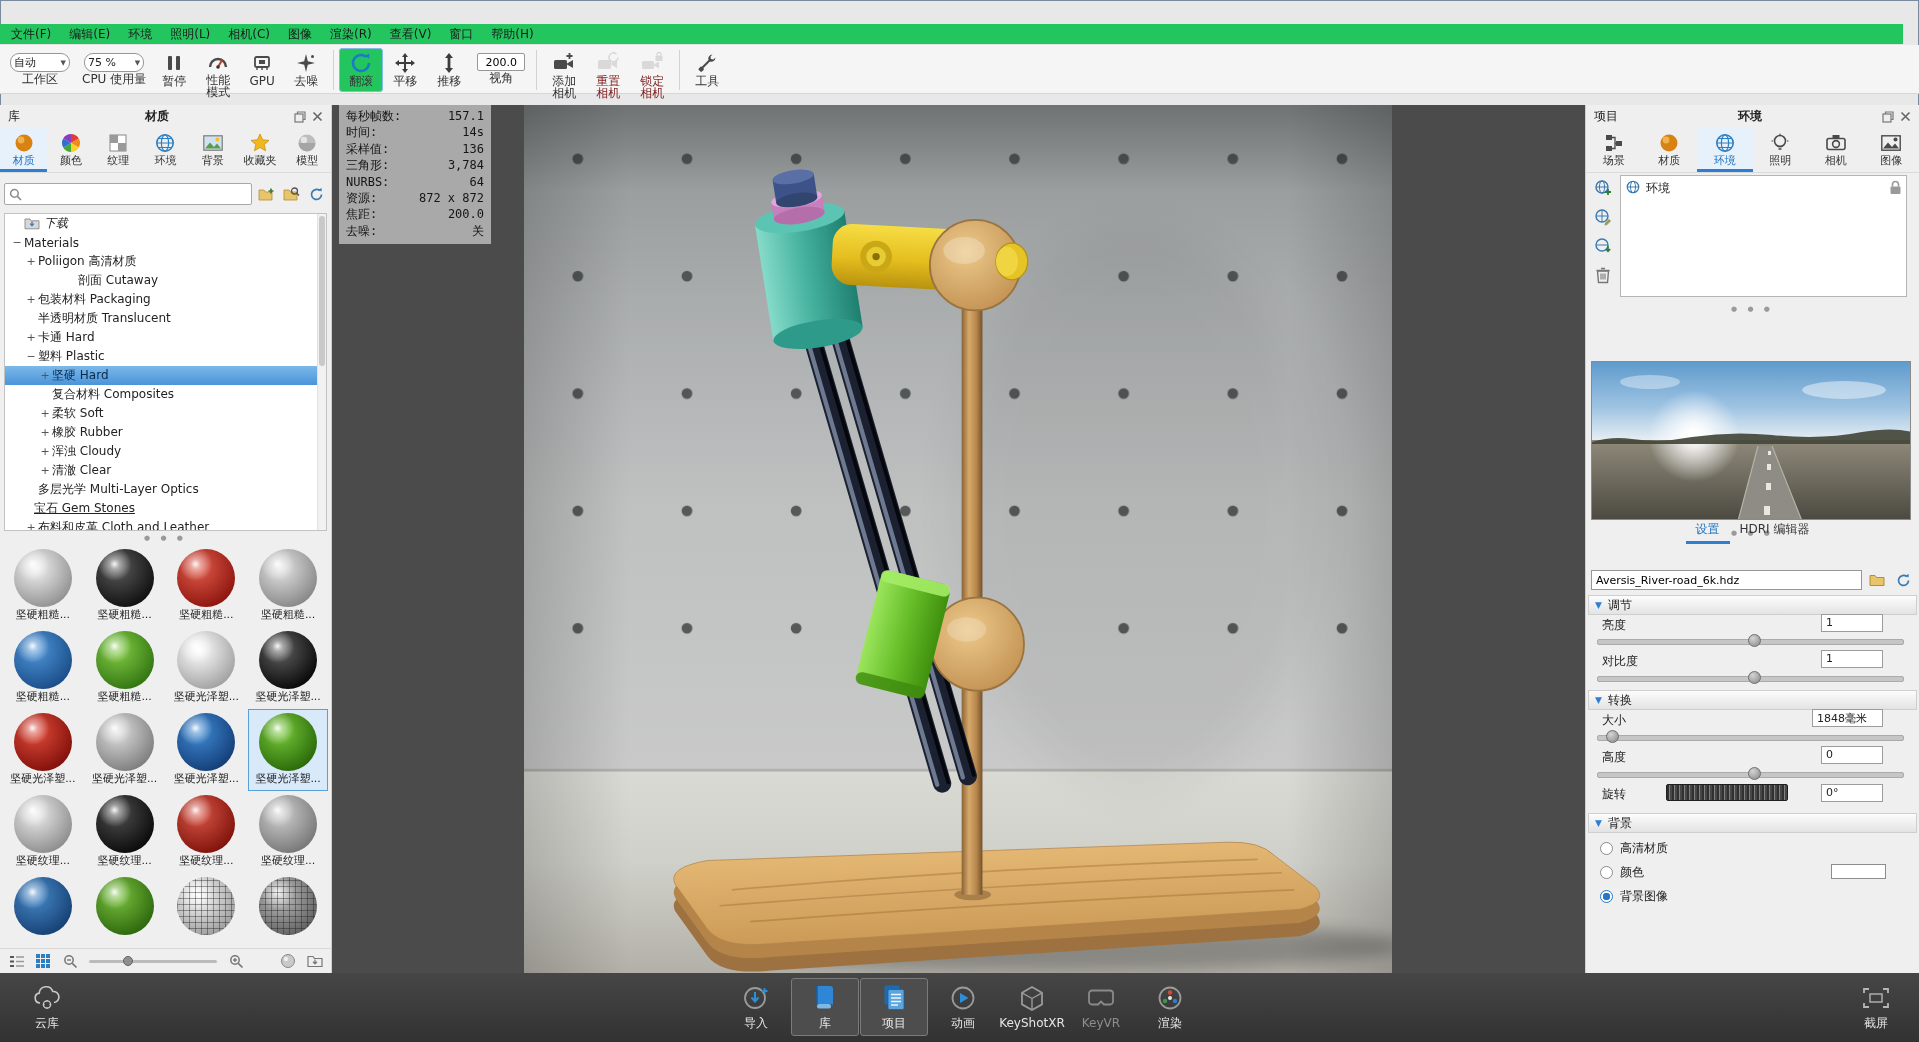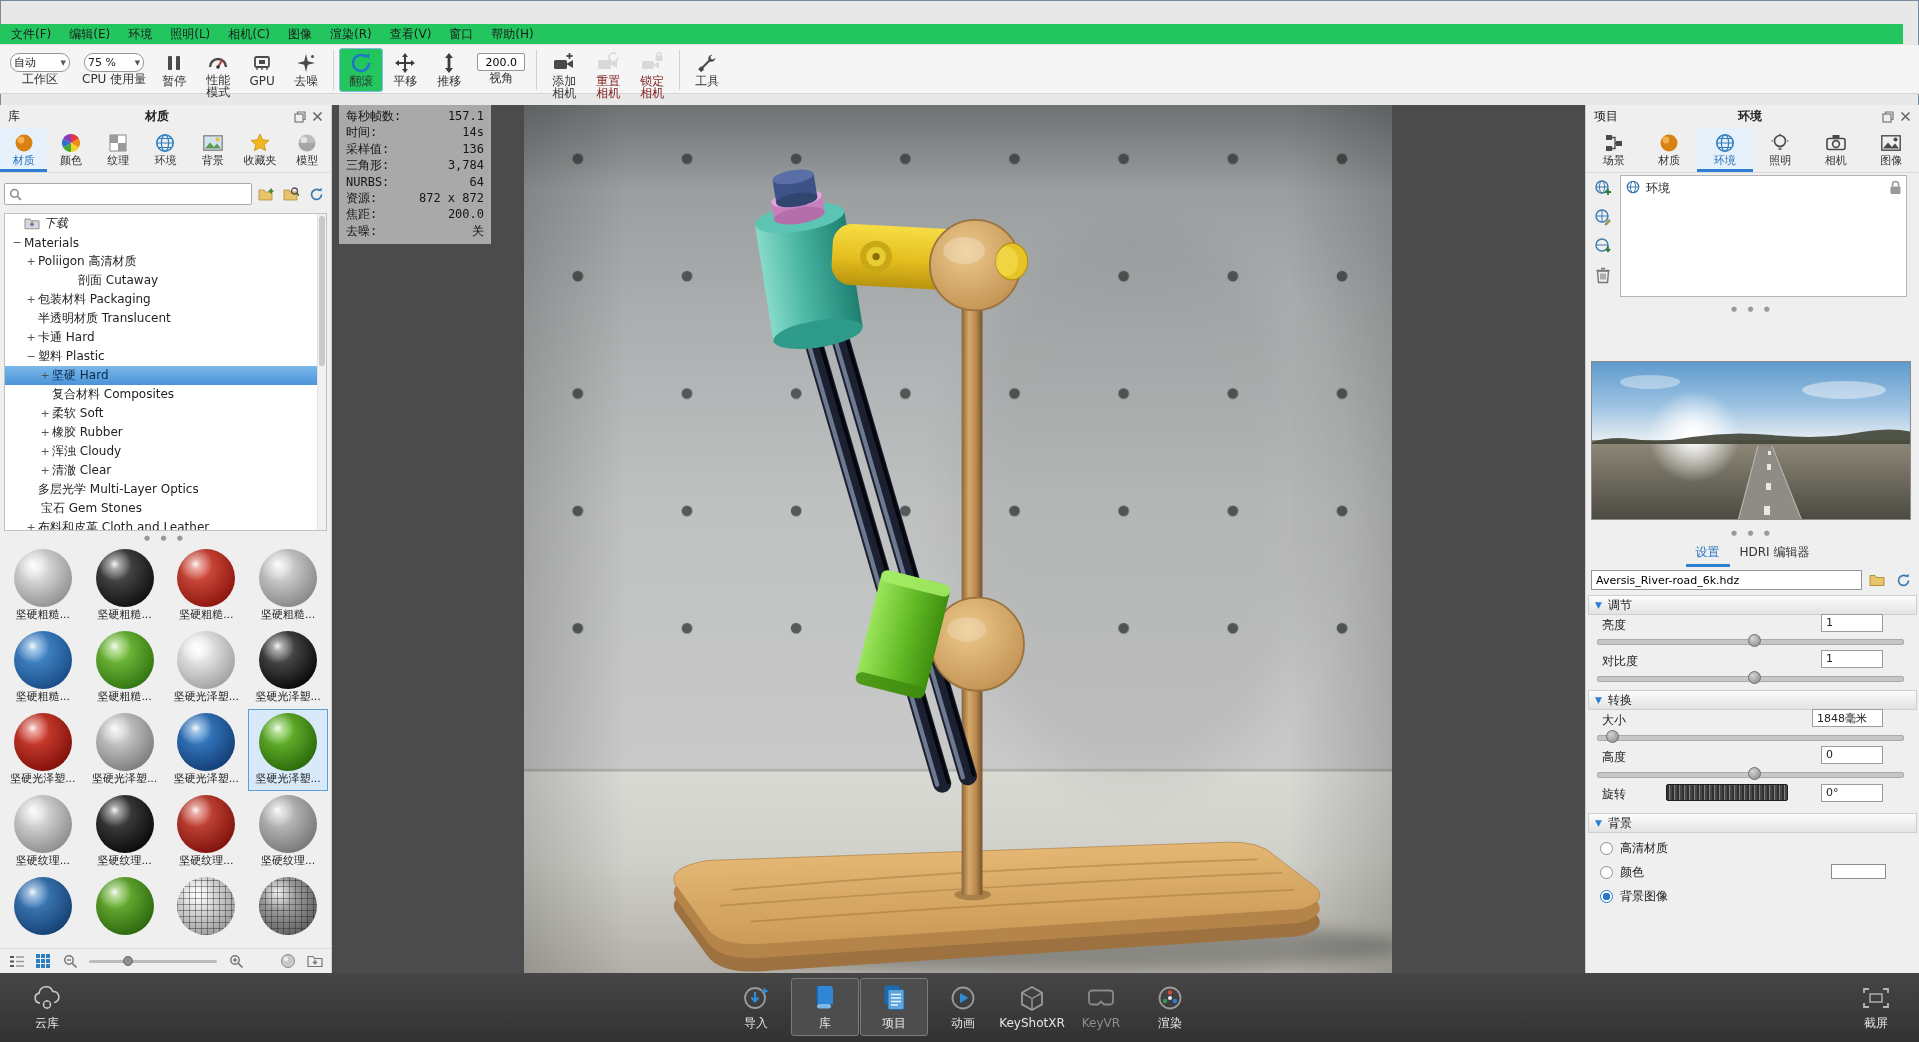--- a/index.html
+++ b/index.html
@@ -68,21 +68,21 @@
 #render{position:absolute;left:192px;top:0;width:868px;height:868px}
 #render svg{display:block}
 #stats{position:absolute;left:7px;top:0;width:152px;background:rgba(176,176,176,.93);padding:3px 7px 5px;font-family:"DejaVu Sans Mono","Liberation Mono",monospace;font-size:12px;color:#151515}
 .srow{display:flex;justify-content:space-between;line-height:16.4px}
 
 .envtools{position:absolute;left:4px;top:72px;width:26px;display:flex;flex-direction:column;gap:7px;align-items:center}
 #envlist{position:absolute;left:34px;top:70px;width:287px;height:122px;background:#fff;border:1px solid #b5b5b5}
 .envitem{display:flex;align-items:center;gap:6px;padding:4px 5px;font-size:12px}
 .envlock{position:absolute;right:4px;top:4px}
 #hdri-preview{position:absolute;left:5px;top:256px;width:320px;height:159px;border:1px solid #8a8a8a;overflow:hidden}
-.stabs{position:absolute;top:437px;left:0;right:0;display:flex;justify-content:center;gap:0}
+.stabs{position:absolute;top:414px;left:0;right:0;display:flex;justify-content:center;gap:0}
 .stab{padding:2px 10px 3px;font-size:12px;color:#333;border-bottom:3px solid transparent}
 .stab.selected{border-bottom-color:#2e7fd1;color:#1d6fbf}
 .filerow{position:absolute;top:464px;left:5px;right:5px;height:22px;display:flex;align-items:center;gap:4px}
 .filerow input{flex:1;height:20px;border:1px solid #979797;font-size:11px;padding:0 4px;font-family:inherit;min-width:0}
 .sechead{position:absolute;left:2px;right:2px;height:20px;background:linear-gradient(#fcfcfc,#e3e3e3);border:1px solid #cfcfcf;display:flex;align-items:center;padding:0 6px;font-size:12px;color:#222}
 .sechead .tri{color:#2e7fd1;font-size:9px;margin-right:6px}
 .plabel{position:absolute;left:16px;font-size:12px;color:#222}
 .vbox{position:absolute;background:#fff;border:1px solid #9c9c9c;height:18px;font-size:11px;padding:1px 4px;overflow:hidden;white-space:nowrap}
 .slider{position:absolute;left:11px;right:15px;height:13px}
 .slider::before{content:"";position:absolute;left:0;right:0;top:5px;height:4px;background:#c6c6c6;border:1px solid #ababab;border-radius:2px}
@@ -435,21 +435,21 @@
           <span>浑浊 Cloudy</span>
         </div>
         <div class="trow" style="padding-left: 33px;">
           <span class="ttog">+</span>
           <span>清澈 Clear</span>
         </div>
         <div class="trow" style="padding-left: 19px;">
           <span class="ttog"></span>
           <span>多层光学 Multi-Layer Optics</span>
         </div>
-        <div class="trow" style="padding-left: 22px;">
+        <div class="trow" style="padding-left: 15px; text-decoration: underline;">
           <span class="ttog"></span>
           <span>宝石 Gem Stones</span>
         </div>
         <div class="trow" style="padding-left: 19px;">
           <span class="ttog">+</span>
           <span>布料和皮革 Cloth and Leather</span>
         </div>
         <div class="tree-scroll">
           <div class="thumbb"></div>
         </div>

